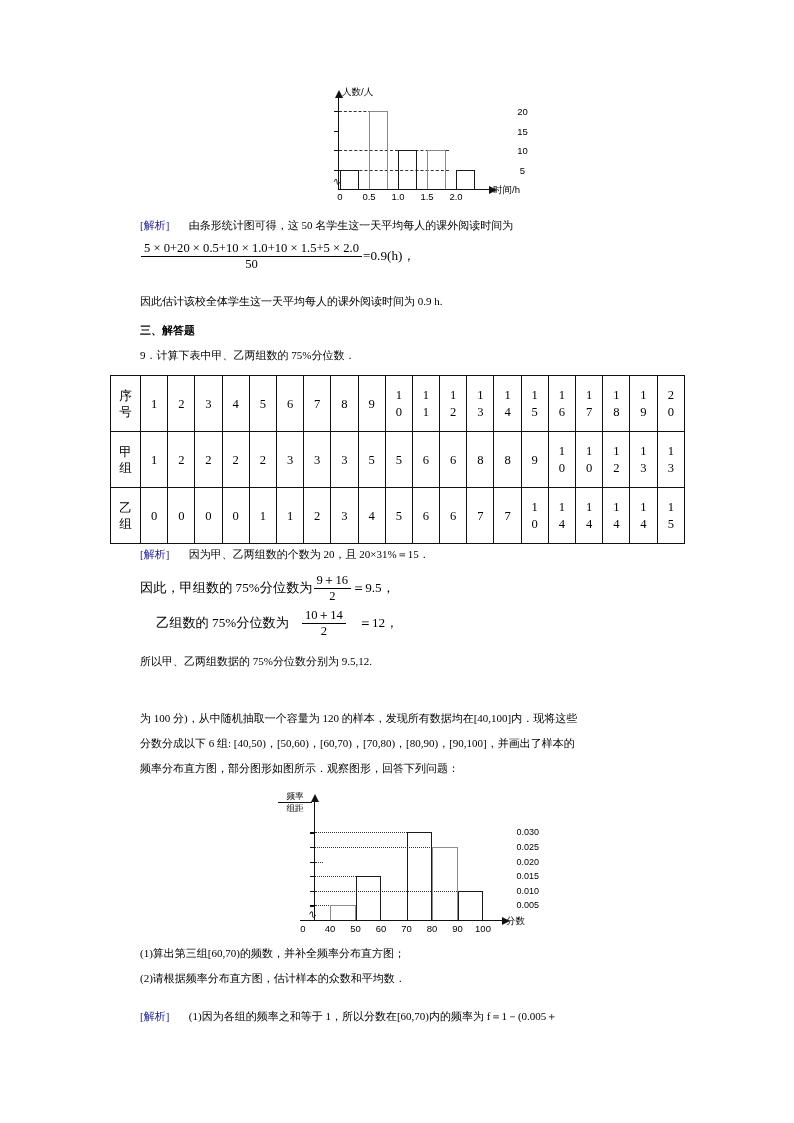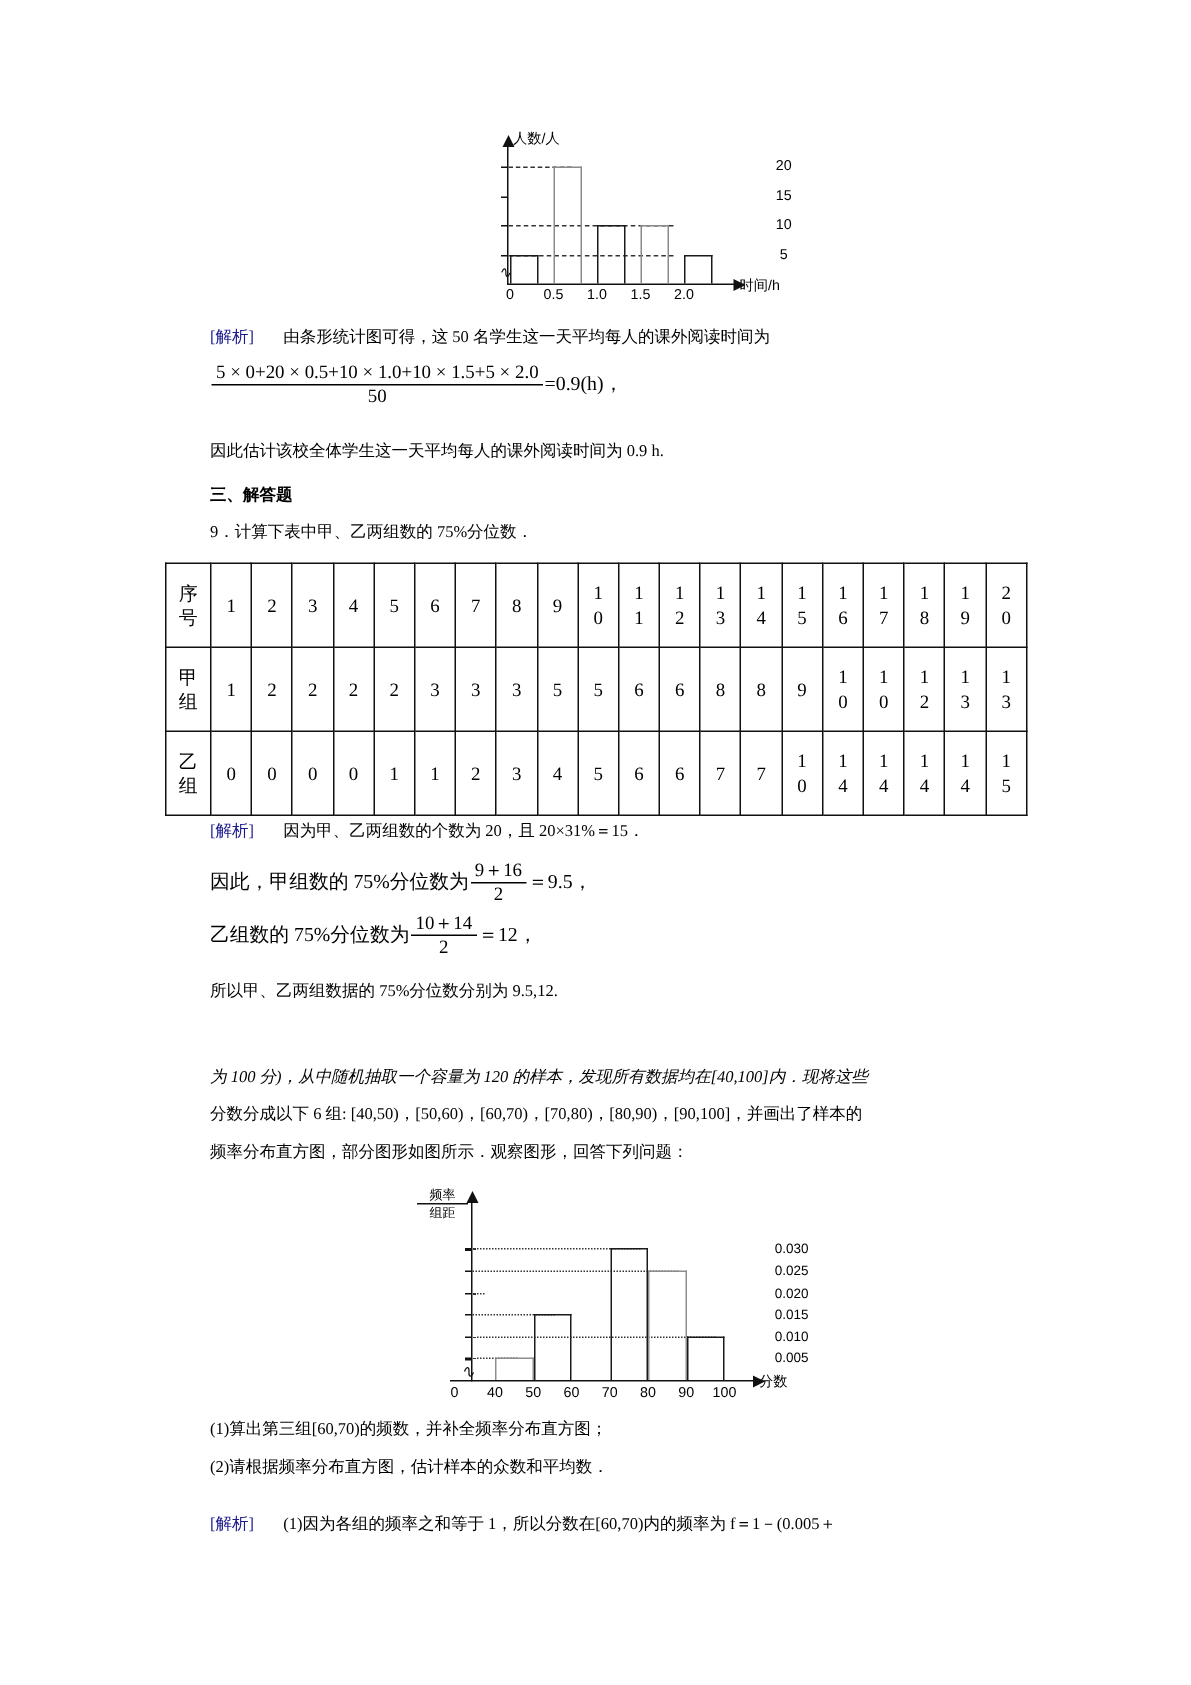--- a/index.html
+++ b/index.html
@@ -534,32 +534,32 @@
 
   <div class="eqline" style="left:140px; top:573px;">
     <span>因此，甲组数的 75%分位数为</span>
     <span class="frac">
       <span class="num">9＋16</span>
       <span class="den">2</span>
     </span>
     <span>＝9.5，</span>
   </div>
 
-  <div class="eqline" style="left:140px; top:608px;">
+  <div class="eqline" style="left:156px; top:608px;gap:12px;">
     <span>乙组数的 75%分位数为</span>
     <span class="frac">
       <span class="num">10＋14</span>
       <span class="den">2</span>
     </span>
     <span>＝12，</span>
   </div>
 
   <div class="para" style="left:140px; top:650px;">所以甲、乙两组数据的 75%分位数分别为 9.5,12.</div>
 
-  <div class="para" style="left:140px; top:707px;font-style:italic;">为 100 分)，从中随机抽取一个容量为 120 的样本，发现所有数据均在[40,100]内．现将这些</div>
+  <div class="para" style="left:140px; top:707px;">为 100 分)，从中随机抽取一个容量为 120 的样本，发现所有数据均在[40,100]内．现将这些</div>
   <div class="para" style="left:140px; top:732px;">分数分成以下 6 组: [40,50)，[50,60)，[60,70)，[70,80)，[80,90)，[90,100]，并画出了样本的</div>
   <div class="para" style="left:140px; top:757px;">频率分布直方图，部分图形如图所示．观察图形，回答下列问题：</div>
 
   <div id="chart2">
     <div class="c2-ylabel">
       <span>频率</span>
       <span class="den">组距</span>
     </div>
     <div class="c2-xlabel">分数</div>
 

